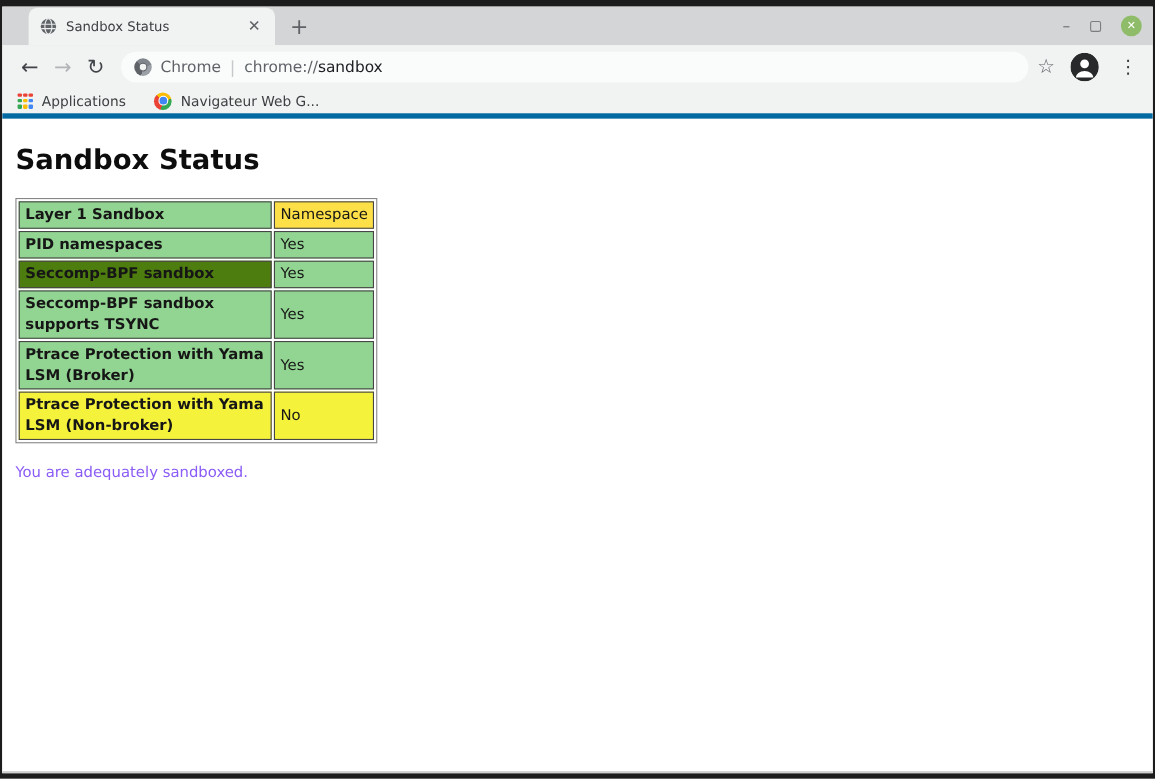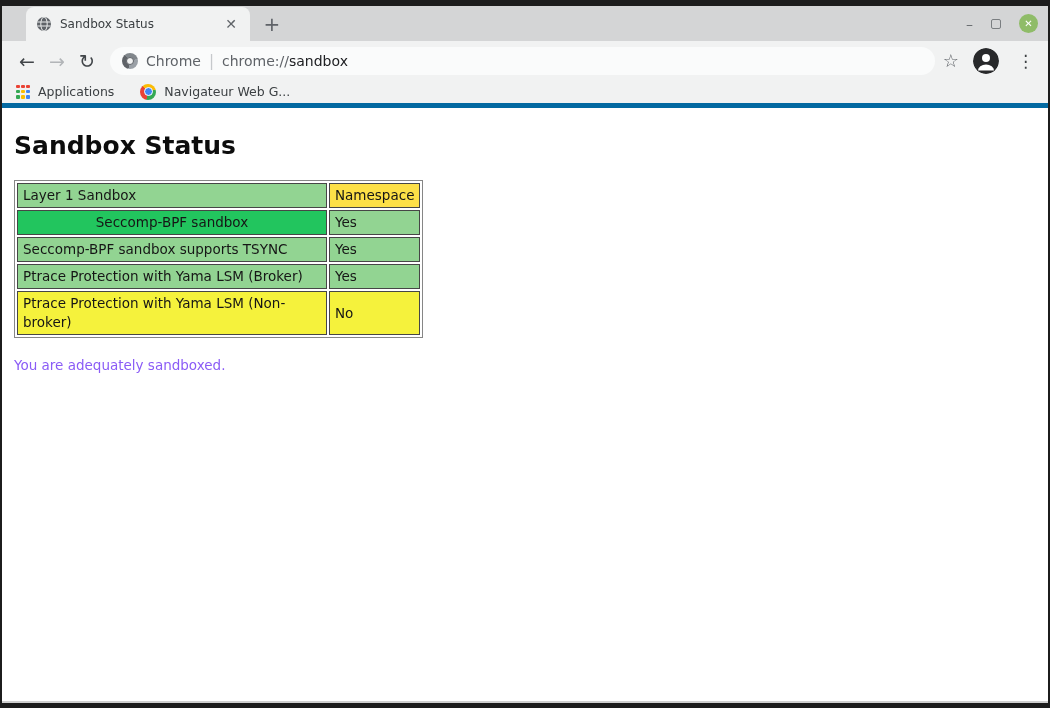--- a/index.html
+++ b/index.html
@@ -49,21 +49,21 @@
   .apps-grid span{border-radius:1px;}
   .chrome-color{width:16px;height:16px;border-radius:50%;position:relative;flex:0 0 auto;
     background:conic-gradient(from -45deg,#fbbc05 0 33%,#34a853 0 66%,#ea4335 0 100%);}
   .chrome-color i{position:absolute;left:3.5px;top:3.5px;width:9px;height:9px;border-radius:50%;
     background:#4285f4;border:1.5px solid #fff;}
   
   .page{background:#fff;height:595px;padding:0 12px;overflow:hidden;}
   .page h1{margin:23px 0 20px 0;font-size:25px;color:#0d0d0d;letter-spacing:0;}
   table.sandbox{border-collapse:separate;border-spacing:2px;border:1px solid #868686;}
   table.sandbox td{border:1.5px solid #464646;padding:2px 5px;font-size:13.5px;line-height:19px;color:#161616;}
-  table.sandbox td:first-child{width:310px;}
+  table.sandbox td:first-child{width:230px;font-weight:bold;}
   table.sandbox td:last-child{width:68px;}
   .status-text{font-size:13.5px;font-weight:normal;color:#8b5cf6;margin-top:19px;}
 </style>
 </head>
 <body>
 
 <div class="window">
 
   <div class="tabstrip">
     <div class="tab">
@@ -135,21 +135,25 @@
 
   <div class="page">
     <h1>Sandbox Status</h1>
     <table class="sandbox">
       <tbody>
           <tr>
             <td style="background: rgb(146, 212, 146);">Layer 1 Sandbox</td>
             <td style="background: #fde047;">Namespace</td>
           </tr>
           <tr>
-            <td style="background: #22c55e; text-align: center;">Seccomp-BPF sandbox</td>
+            <td style="background: rgb(146, 212, 146);">PID namespaces</td>
+            <td style="background: rgb(146, 212, 146);">Yes</td>
+          </tr>
+          <tr>
+            <td style="background: #4d7c0f;">Seccomp-BPF sandbox</td>
             <td style="background: rgb(146, 212, 146);">Yes</td>
           </tr>
           <tr>
             <td style="background: rgb(146, 212, 146);">Seccomp-BPF sandbox supports TSYNC</td>
             <td style="background: rgb(146, 212, 146);">Yes</td>
           </tr>
           <tr>
             <td style="background: rgb(146, 212, 146);">Ptrace Protection with Yama LSM (Broker)</td>
             <td style="background: rgb(146, 212, 146);">Yes</td>
           </tr>

